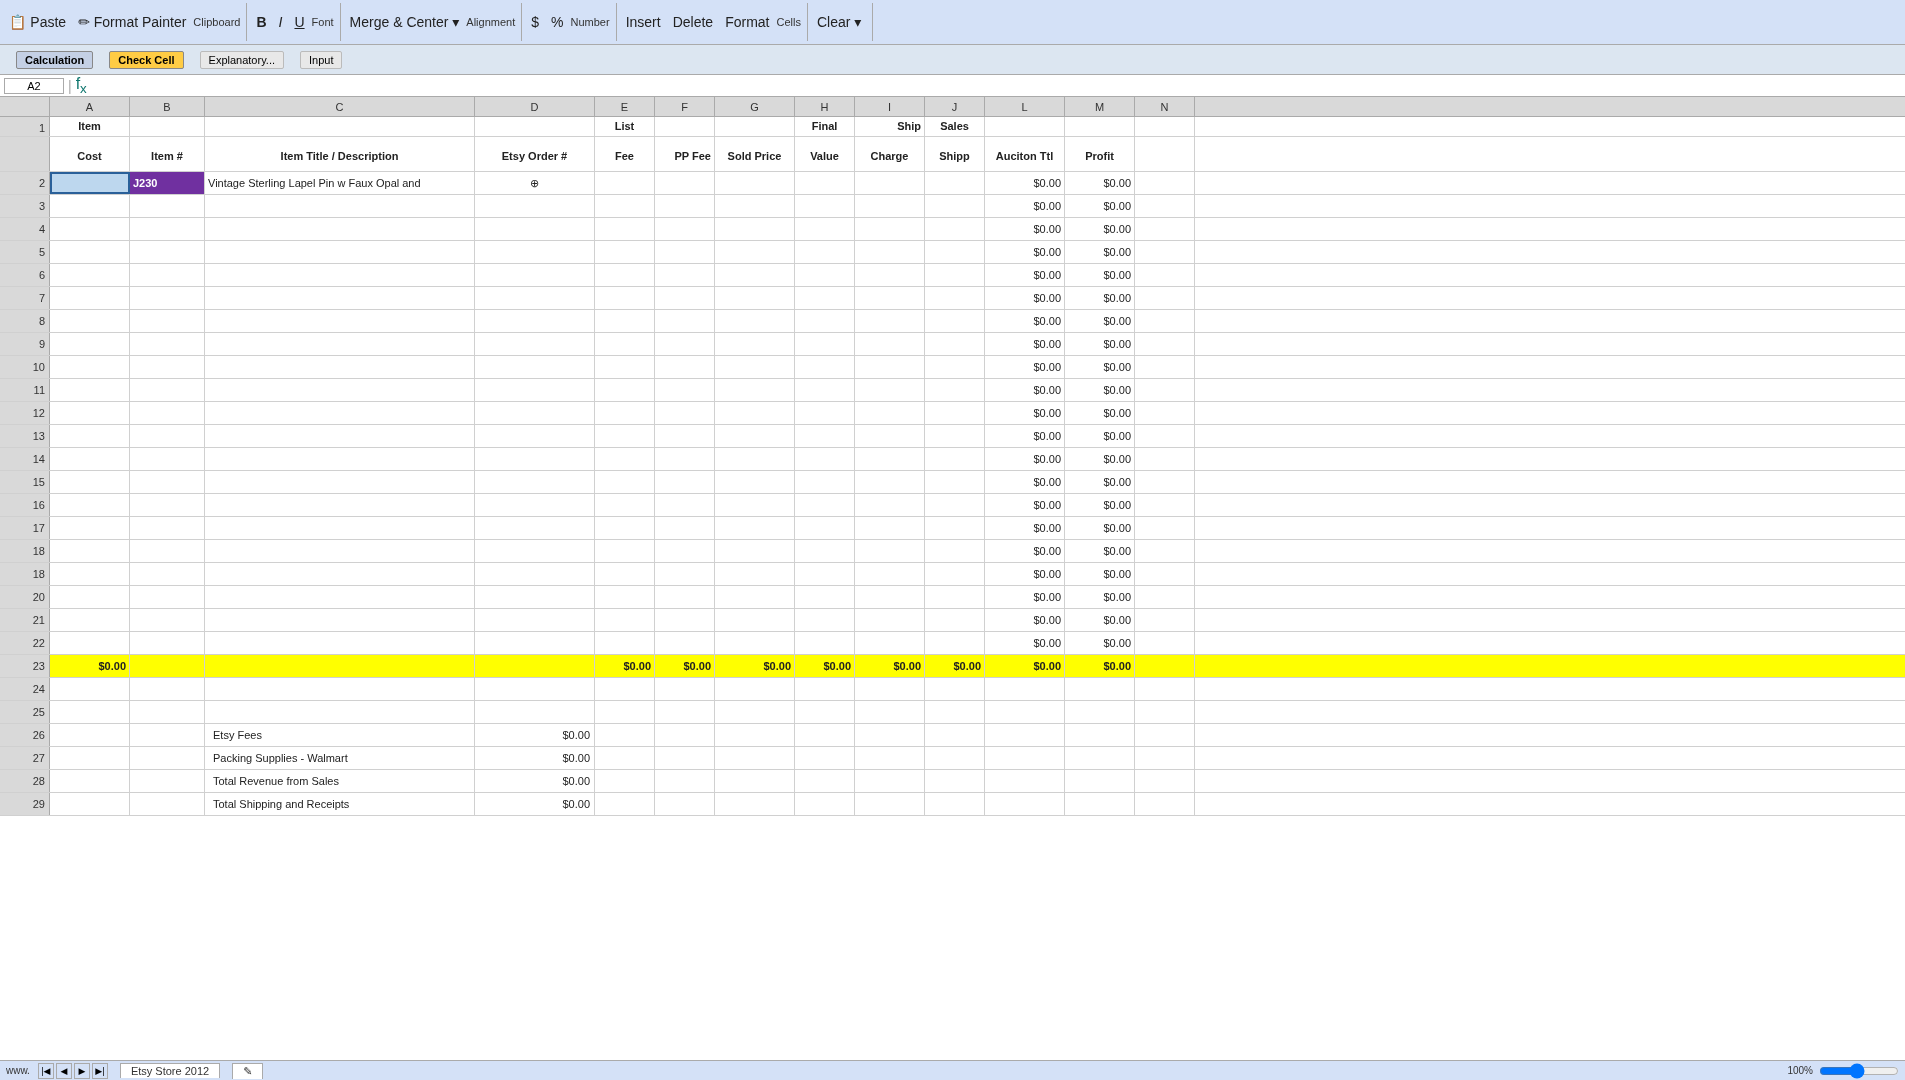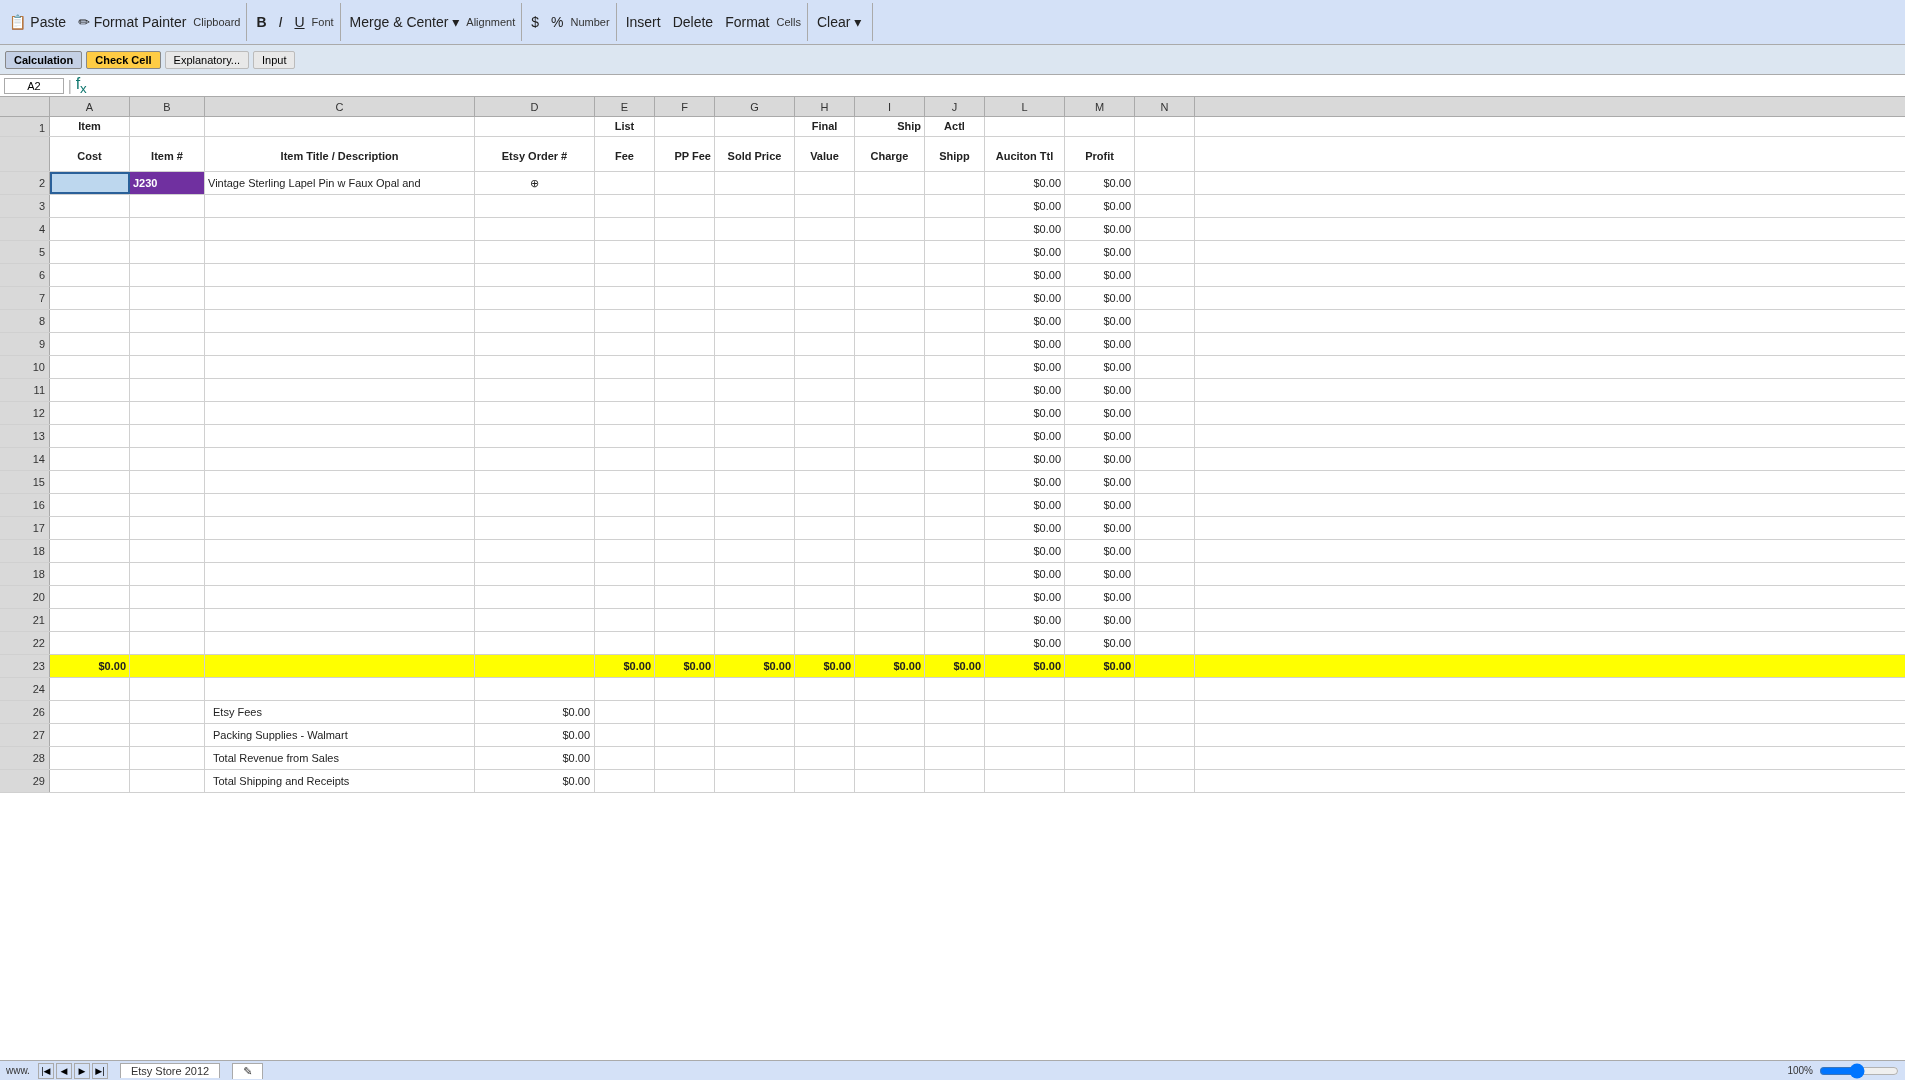--- a/index.html
+++ b/index.html
@@ -41,22 +41,22 @@
     }
     .tb-label { font-size: 11px; color: #333; }
 
     
     .styles-bar {
       background: #dce6f1;
       border-bottom: 1px solid #aaa;
       height: 30px;
       display: flex;
       align-items: center;
-      padding: 0 5px;
-      gap: 4px;
+      padding: 0 16px;
+      gap: 16px;
     }
     .style-btn {
       padding: 2px 8px;
       font-size: 11px;
       border: 1px solid transparent;
       cursor: pointer;
       border-radius: 2px;
       background: none;
     }
     .style-btn.active-calc { background: #c4d0e5; border-color: #888; font-weight: bold; }
@@ -332,21 +332,21 @@
       <div class="row-num">1</div>
       <div class="grid-cell c-A header-cell" style="font-weight:bold; text-align:center;">Item</div>
       <div class="grid-cell c-B header-cell"></div>
       <div class="grid-cell c-C header-cell"></div>
       <div class="grid-cell c-D header-cell"></div>
       <div class="grid-cell c-E header-cell" style="font-weight:bold; text-align:center;">List</div>
       <div class="grid-cell c-F header-cell"></div>
       <div class="grid-cell c-G header-cell"></div>
       <div class="grid-cell c-H header-cell" style="font-weight:bold; text-align:center;">Final</div>
       <div class="grid-cell c-I header-cell" style="font-weight:bold; text-align:right;">Ship</div>
-      <div class="grid-cell c-J header-cell" style="font-weight:bold; text-align:center;">Actl</div>
+      <div class="grid-cell c-J header-cell" style="font-weight:bold; text-align:center;">Sales</div>
       <div class="grid-cell c-L header-cell"></div>
       <div class="grid-cell c-M header-cell"></div>
       <div class="grid-cell c-N header-cell"></div>
     </div>
 
     <div class="grid-row" style="height:35px;">
       <div class="row-num" style="line-height:35px;"></div>
       <div class="grid-cell c-A header-cell" style="font-weight:bold;text-align:center;line-height:35px;">Cost</div>
       <div class="grid-cell c-B header-cell" style="font-weight:bold;text-align:center;line-height:35px;">Item #</div>
       <div class="grid-cell c-C header-cell" style="font-weight:bold;text-align:center;line-height:35px;">Item Title / Description</div>
@@ -727,20 +727,36 @@
       <div class="grid-cell c-F"></div>
       <div class="grid-cell c-G"></div>
       <div class="grid-cell c-H"></div>
       <div class="grid-cell c-I"></div>
       <div class="grid-cell c-J"></div>
       <div class="grid-cell c-L"></div>
       <div class="grid-cell c-M"></div>
       <div class="grid-cell c-N"></div>
     </div>
 
+    <div class="grid-row">
+      <div class="row-num">25</div>
+      <div class="grid-cell c-A"></div>
+      <div class="grid-cell c-B"></div>
+      <div class="grid-cell c-C summary-label"></div>
+      <div class="grid-cell c-D summary-value text-right"></div>
+      <div class="grid-cell c-E"></div>
+      <div class="grid-cell c-F"></div>
+      <div class="grid-cell c-G"></div>
+      <div class="grid-cell c-H"></div>
+      <div class="grid-cell c-I"></div>
+      <div class="grid-cell c-J"></div>
+      <div class="grid-cell c-L"></div>
+      <div class="grid-cell c-M"></div>
+      <div class="grid-cell c-N"></div>
+    </div>
 
     <div class="grid-row">
       <div class="row-num">26</div>
       <div class="grid-cell c-A"></div>
       <div class="grid-cell c-B"></div>
       <div class="grid-cell c-C summary-label">Etsy Fees</div>
       <div class="grid-cell c-D summary-value text-right">$0.00</div>
       <div class="grid-cell c-E"></div>
       <div class="grid-cell c-F"></div>
       <div class="grid-cell c-G"></div>

